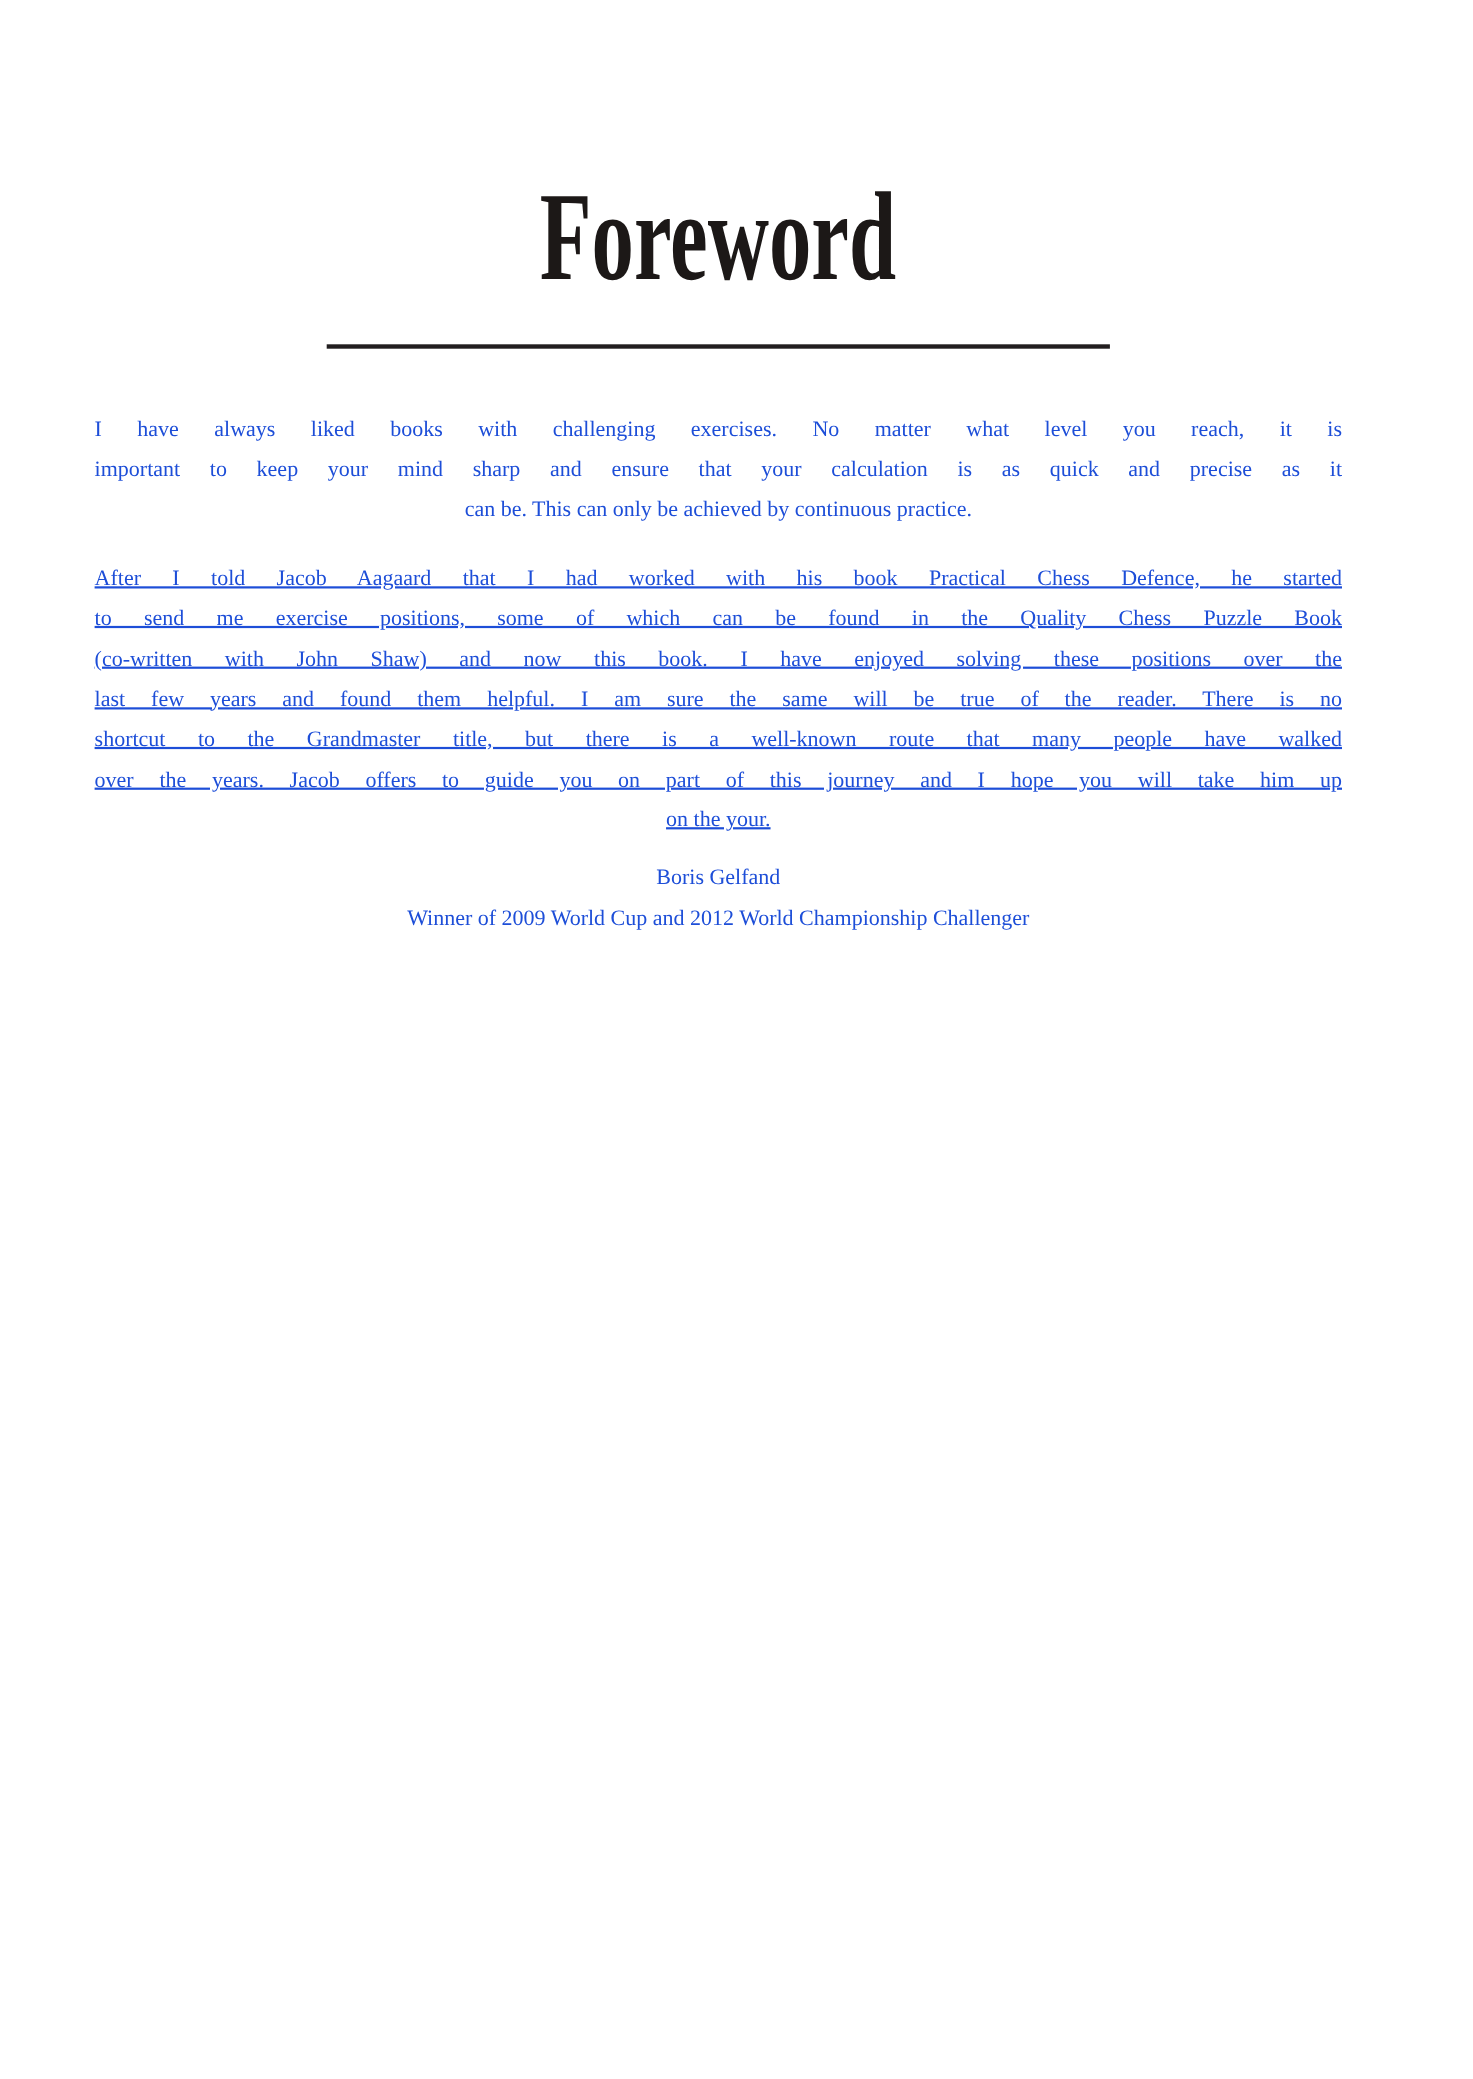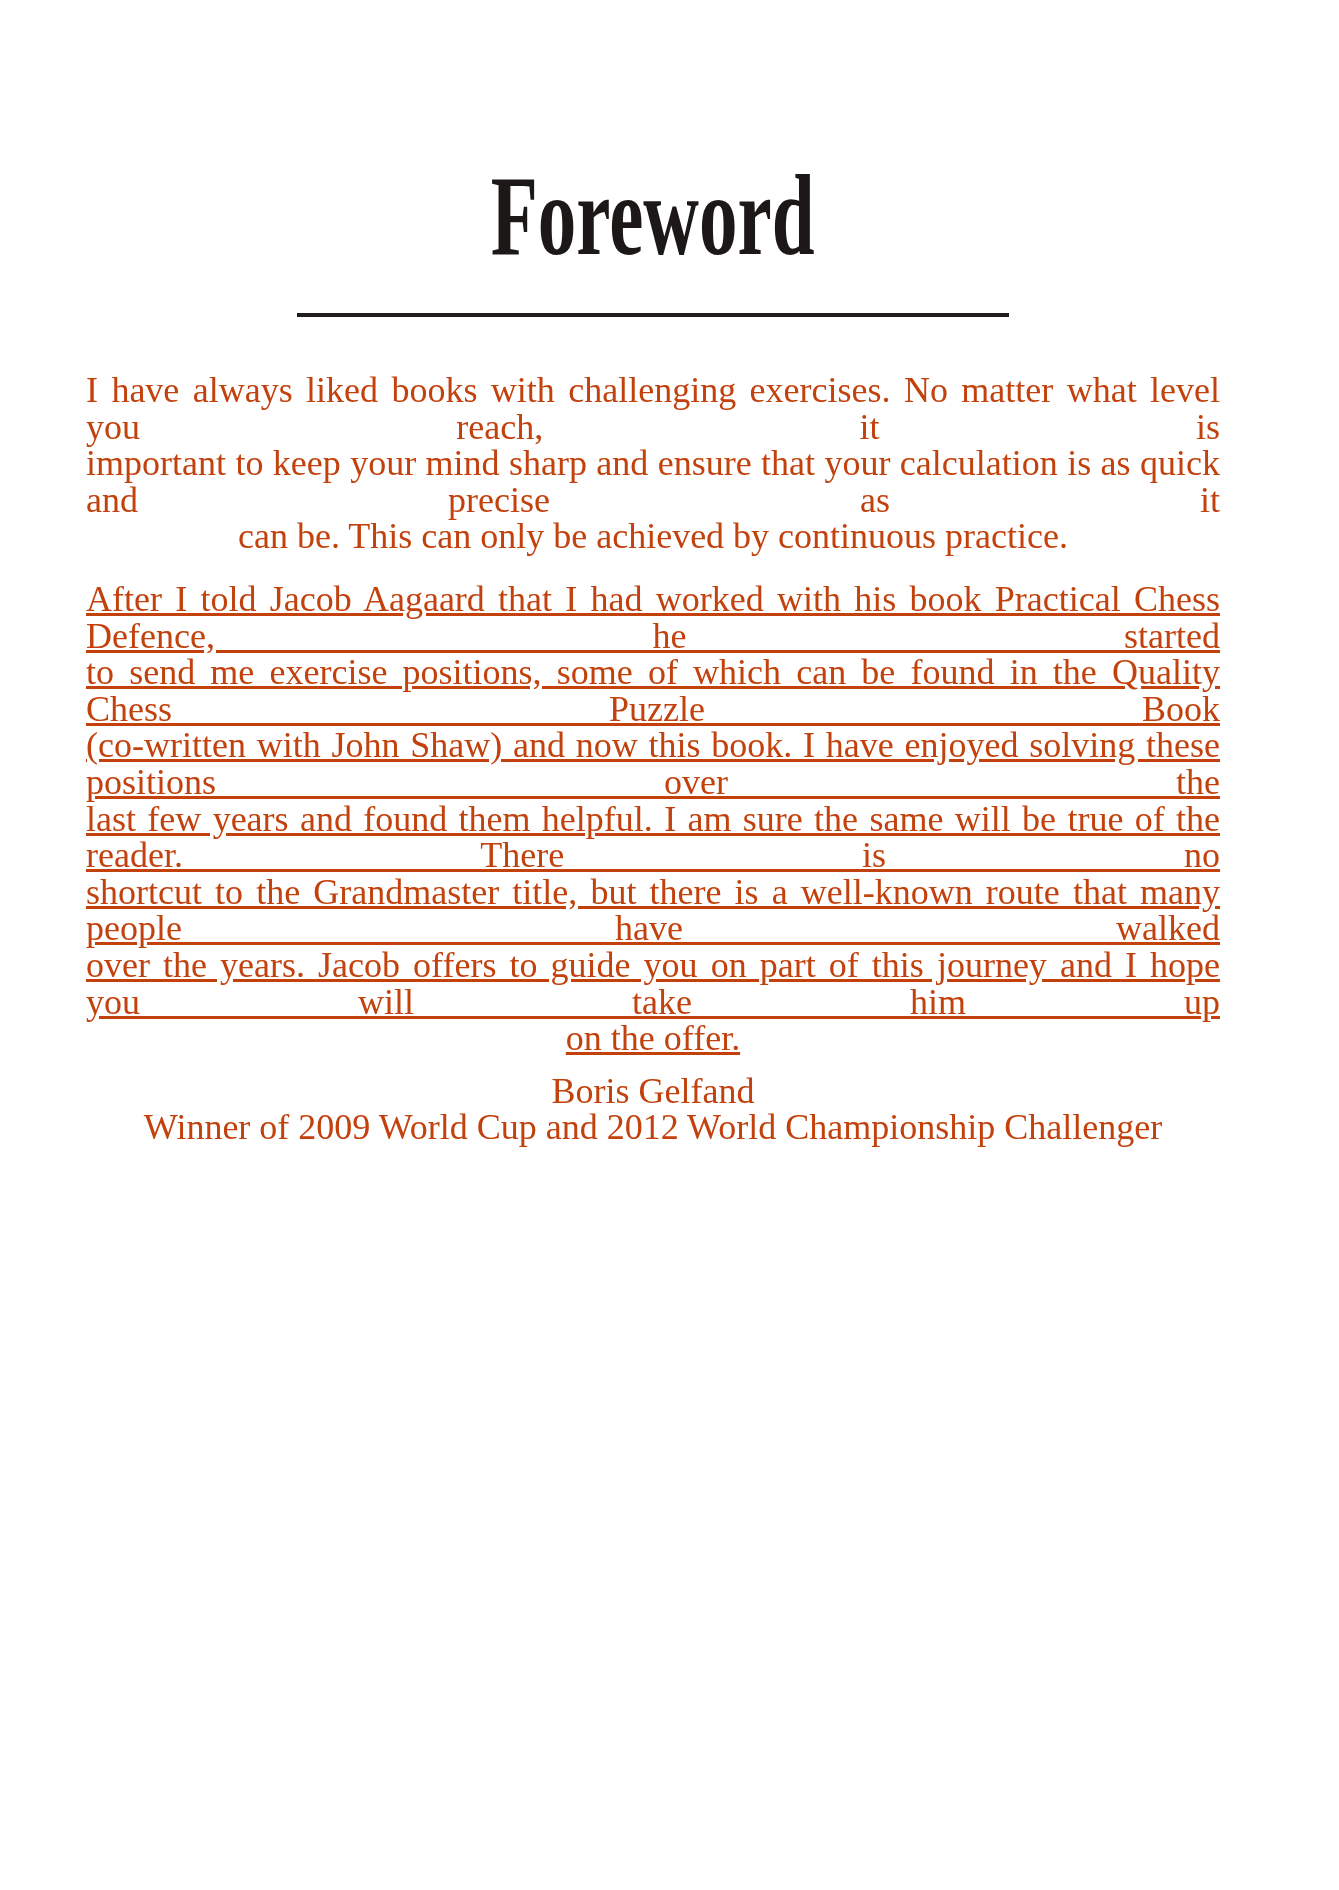--- a/index.html
+++ b/index.html
@@ -33,23 +33,23 @@
     transform-origin: center center;
     white-space: nowrap;
   }
   .rule {
     width: 712px;
     height: 4px;
     background: #221e1f;
     margin: 40px auto 0 auto;
   }
   .body-block {
-    font-size: 36px;
+    font-size: 20px;
     line-height: 36.6px;
-    color: #c2410c;
+    color: #1d4ed8;
   }
   .para-1 { margin-top: 55px; }
   .para-2 { margin-top: 26px; text-decoration: underline; }
   .signature { margin-top: 16px; }
   .line { width: 100%; }
   .line.justified {
     text-align: justify;
     text-align-last: justify;
   }
   .line.plain { text-align: center; }
@@ -71,21 +71,21 @@
     <div class="line plain">can be. This can only be achieved by continuous practice.</div>
   </div>
 
   <div class="body-block para-2">
     <div class="line justified">After I told Jacob Aagaard that I had worked with his book Practical Chess Defence, he started</div>
     <div class="line justified">to send me exercise positions, some of which can be found in the Quality Chess Puzzle Book</div>
     <div class="line justified">(co-written with John Shaw) and now this book. I have enjoyed solving these positions over the</div>
     <div class="line justified">last few years and found them helpful. I am sure the same will be true of the reader. There is no</div>
     <div class="line justified">shortcut to the Grandmaster title, but there is a well-known route that many people have walked</div>
     <div class="line justified">over the years. Jacob offers to guide you on part of this journey and I hope you will take him up</div>
-    <div class="line plain">on the offer.</div>
+    <div class="line plain">on the your.</div>
   </div>
 
   <div class="body-block signature">
     <div class="line plain">Boris Gelfand</div>
     <div class="line plain">Winner of 2009 World Cup and 2012 World Championship Challenger</div>
   </div>
 
 </div>
 
 </body></html>

